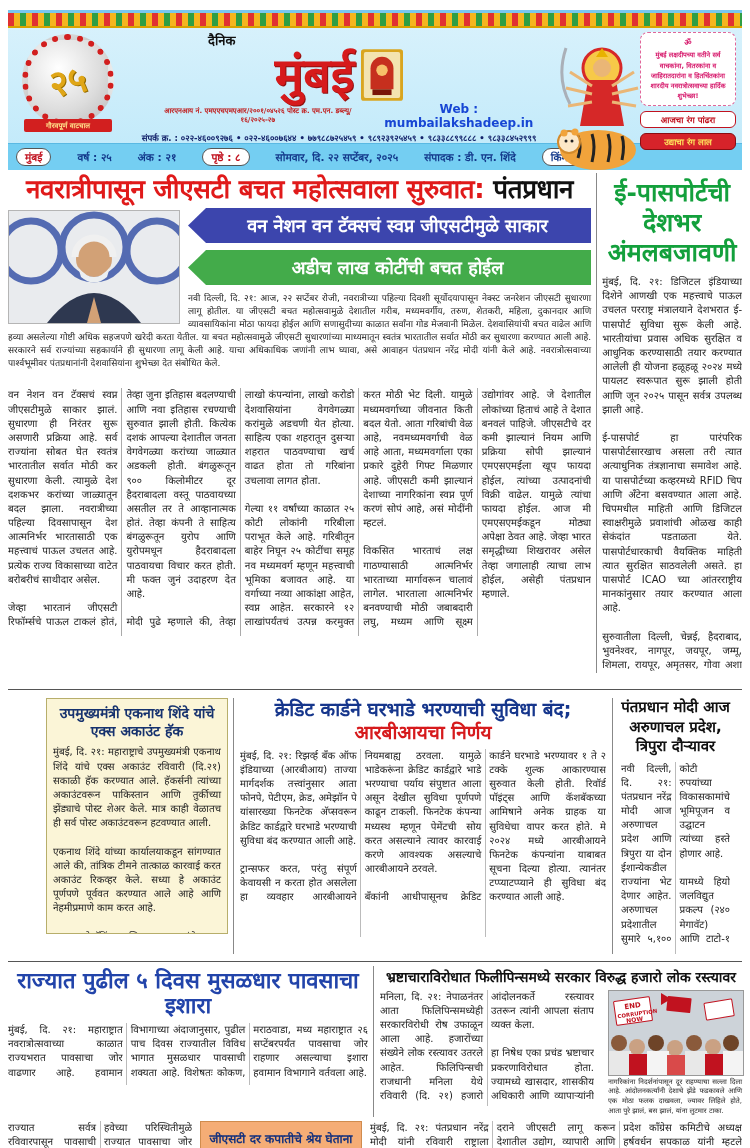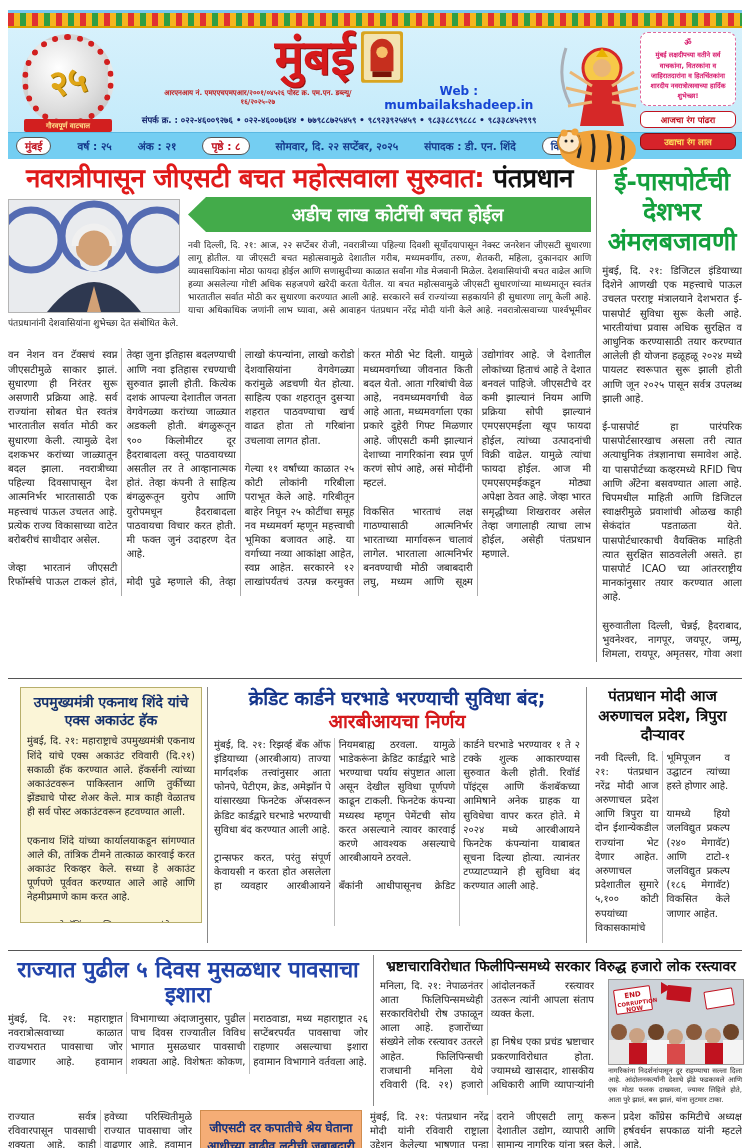--- a/index.html
+++ b/index.html
@@ -50,21 +50,21 @@
   .b-green{background:#43ab4a;}
   .lead-par{font-size:9px;line-height:1.45;text-align:justify;margin:3px 0 14px;white-space:pre-line;}
   .clear{clear:both;}
   .main-body{column-count:5;column-gap:9px;column-rule:1px solid #aaa;height:248px;overflow:hidden;margin-top:4px;}
 
   .right-col{width:141px;padding-left:5px;}
   .ep-head{color:#13a03c;font-size:25px;text-align:center;margin:5px 0 7px;line-height:1.2;font-weight:bold;}
   .ep-body{height:398px;overflow:hidden;}
 
   
-  .zone.middle{display:flex;margin-top:4px;padding:4px 12px 5px;}
+  .zone.middle{display:flex;margin-top:4px;padding:4px 12px 5px;margin-left:26px;}
   .shinde{width:182px;}
   .shinde-box{background:#fbf5d7;border:1px solid #b7ae6b;padding:5px 6px;height:224px;overflow:hidden;}
   .shinde-head{font-size:14px;color:#16326e;text-align:center;font-weight:bold;margin:0 0 5px;line-height:1.3;}
   .credit{width:366px;margin:0 5px;padding:0 6px;border-left:1px solid #888;border-right:1px solid #888;}
   .credit-head{text-align:center;font-size:19px;font-weight:bold;margin:0 0 5px;line-height:1.2;color:#16368c;}
   .credit-head .red{color:#d61a1c;}
   .credit-body{column-count:3;column-gap:8px;column-rule:1px solid #bbb;height:188px;overflow:hidden;}
   .moditour{flex:1;padding-left:3px;}
   .mt-head{text-align:center;font-size:15px;font-weight:bold;margin:0 0 5px;color:#111;line-height:1.3;}
   .mt-body{column-count:2;column-gap:8px;column-rule:1px solid #bbb;height:192px;overflow:hidden;}
@@ -95,20 +95,21 @@
   <div class="header">
     <div class="garland"></div>
     <div class="head-row">
       <div class="medal-wrap">
         <div class="medal">
           <span class="medal-num">२५</span>
         </div>
         <div class="medal-ribbon">गौरवपूर्ण वाटचाल</div>
       </div>
       <div class="head-center">
+        <div class="daily">दैनिक</div>
         <div class="title-row">
           <span>मुंबई</span>
           <span class="deity">
             <svg viewBox="0 0 44 54" width="42" height="52">
               <rect width="44" height="54" rx="3" fill="#d9a520"></rect>
               <rect x="3" y="3" width="38" height="48" rx="2" fill="#f3e3b0"></rect>
               <path d="M22,8 a12,12 0 0 1 12,12 v22 h-24 v-22 a12,12 0 0 1 12,-12 z" fill="#c62f1e"></path>
               <circle cx="22" cy="22" r="6" fill="#f7c06a"></circle>
               <rect x="12" y="42" width="20" height="6" fill="#7a1408"></rect>
             </svg>
@@ -169,20 +170,21 @@
                 <circle cx="85" cy="36" r="32"></circle>
                 <circle cx="148" cy="40" r="30"></circle>
             </g>
             <path d="M38,112 Q85,52 132,112 Z" fill="#2e3850"></path>
             <circle cx="85" cy="48" r="18" fill="#d2a176"></circle>
             <path d="M66,46 a19,19 0 0 1 38,0" fill="none" stroke="#f0f0f0" stroke-width="7"></path>
             <path d="M69,56 q16,20 32,0 l-3,10 q-13,11 -26,0 z" fill="#eceff1"></path>
             <path d="M78,112 l7,-26 l7,26 z" fill="#d2a176"></path>
           </svg>
         </div>
+        <div class="banner b-blue"><span>वन नेशन वन टॅक्सचं स्वप्न जीएसटीमुळे साकार</span></div>
         <div class="banner b-green"><span>अडीच लाख कोटींची बचत होईल</span></div>
         <p class="lead-par">नवी दिल्ली, दि. २१: आज, २२ सप्टेंबर रोजी, नवरात्रीच्या पहिल्या दिवशी सूर्योदयापासून नेक्स्ट जनरेशन जीएसटी सुधारणा लागू होतील. या जीएसटी बचत महोत्सवामुळे देशातील गरीब, मध्यमवर्गीय, तरुण, शेतकरी, महिला, दुकानदार आणि व्यावसायिकांना मोठा फायदा होईल आणि सणासुदीच्या काळात सर्वांना गोड मेजवानी मिळेल. देशवासियांची बचत वाढेल आणि हव्या असलेल्या गोष्टी अधिक सहजपणे खरेदी करता येतील. या बचत महोत्सवामुळे जीएसटी सुधारणांच्या माध्यमातून स्वतंत्र भारतातील सर्वात मोठी कर सुधारणा करण्यात आली आहे. सरकारने सर्व राज्यांच्या सहकार्याने ही सुधारणा लागू केली आहे. याचा अधिकाधिक जणांनी लाभ घ्यावा, असे आवाहन पंतप्रधान नरेंद्र मोदी यांनी केले आहे. नवरात्रोत्सवाच्या पार्श्वभूमीवर पंतप्रधानांनी देशवासियांना शुभेच्छा देत संबोधित केले.</p>
         <div class="clear"></div>
       </div>
       <div class="main-body small-body">वन नेशन वन टॅक्सचं स्वप्न जीएसटीमुळे साकार झालं. सुधारणा ही निरंतर सुरू असणारी प्रक्रिया आहे. सर्व राज्यांना सोबत घेत स्वतंत्र भारतातील सर्वात मोठी कर सुधारणा केली. त्यामुळे देश दशकभर करांच्या जाळ्यातून बदल झाला. नवरात्रीच्या पहिल्या दिवसापासून देश आत्मनिर्भर भारतासाठी एक महत्त्वाचं पाऊल उचलत आहे. प्रत्येक राज्य विकासाच्या वाटेत बरोबरीचं साथीदार असेल.
 
 जेव्हा भारतानं जीएसटी रिफॉर्म्सचे पाऊल टाकलं होतं, तेव्हा जुना इतिहास बदलण्याची आणि नवा इतिहास रचण्याची सुरुवात झाली होती. कित्येक दशकं आपल्या देशातील जनता वेगवेगळ्या करांच्या जाळ्यात अडकली होती. बंगळुरूतून ९०० किलोमीटर दूर हैदराबादला वस्तू पाठवायच्या असतील तर ते आव्हानात्मक होतं. तेव्हा कंपनी ते साहित्य बंगळुरूतून युरोप आणि युरोपमधून हैदराबादला पाठवायचा विचार करत होती. मी फक्त जुनं उदाहरण देत आहे.
 
 मोदी पुढे म्हणाले की, तेव्हा लाखो कंपन्यांना, लाखो करोडो देशवासियांना वेगवेगळ्या करांमुळे अडचणी येत होत्या. साहित्य एका शहरातून दुसऱ्या शहरात पाठवण्याचा खर्च वाढत होता तो गरिबांना उचलावा लागत होता.
 

